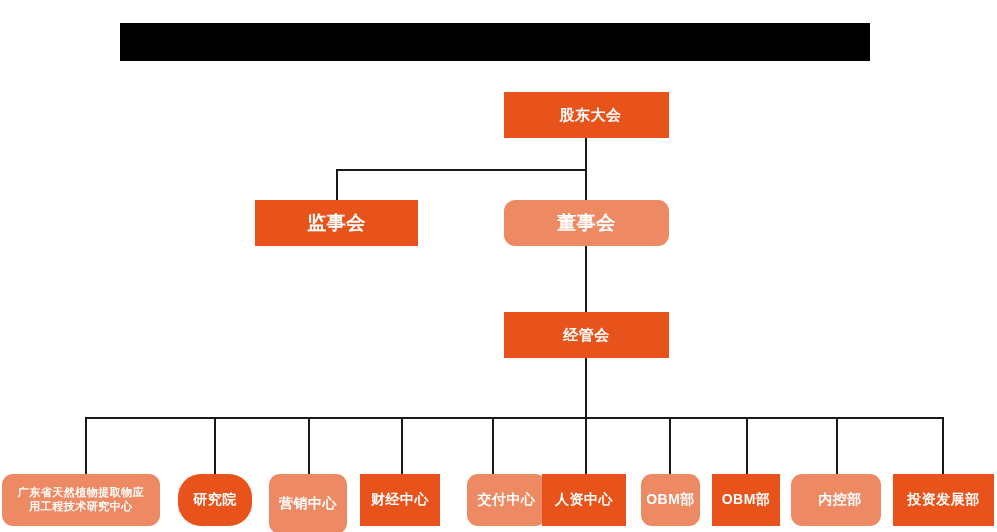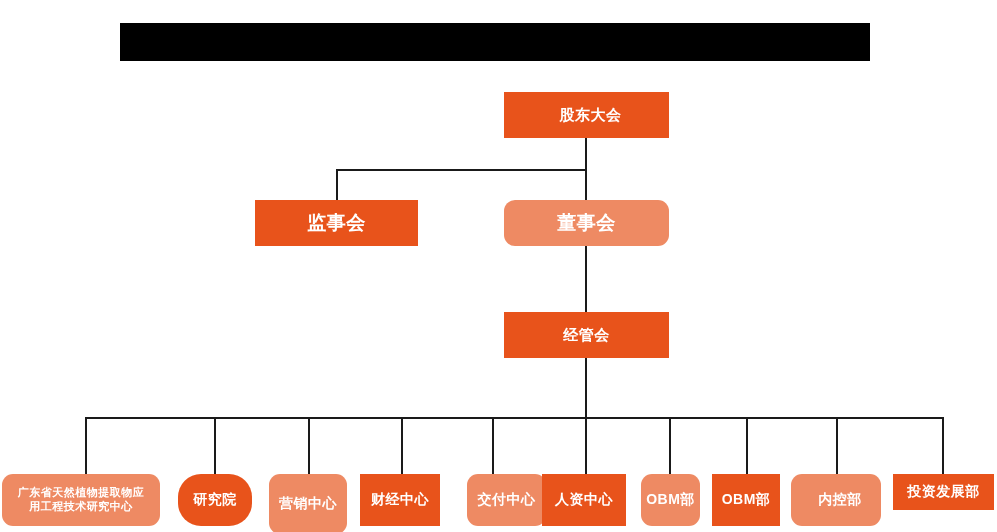--- a/index.html
+++ b/index.html
@@ -140,17 +140,17 @@
   </div>
 
   <div class="node deep leaf" style="left:712px; top:474px; width:68px; height:52px;">
     <span>OBM部</span>
   </div>
 
   <div class="node light leaf" style="left:791px; top:474px; width:90px; height:52px;padding-left:8px;">
     <span>内控部</span>
   </div>
 
-  <div class="node deep leaf" style="left:893px; top:474px; width:101px; height:36px;">
+  <div class="node deep leaf" style="left:893px; top:474px; width:101px; height:52px;">
     <span>投资发展部</span>
   </div>
 
 </div>
 
 </body></html>

